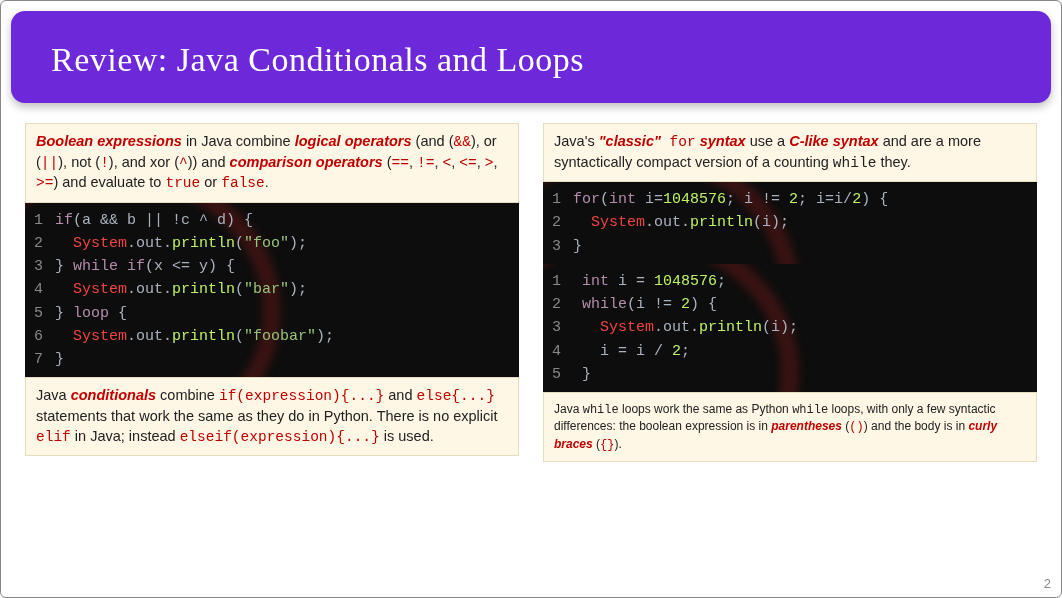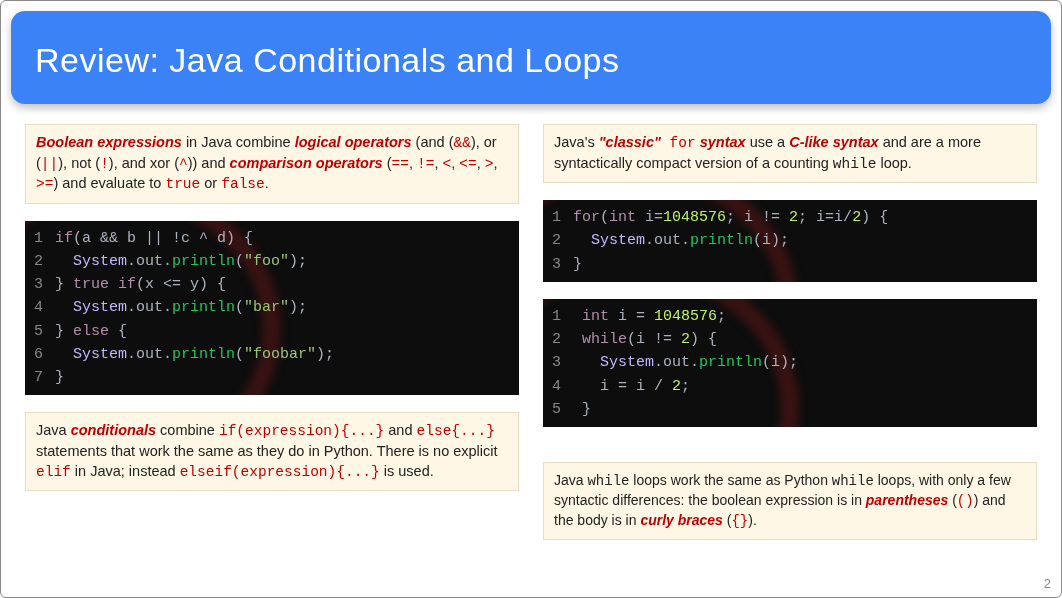--- a/index.html
+++ b/index.html
@@ -13,38 +13,39 @@
   }
   .slide {
     position: absolute;
     inset: 0;
     border: 1px solid #888;
     border-radius: 6px;
     background: #fff;
   }
   .header {
     margin: 10px 10px 0 10px;
-    background: #3b82f6;
+    background: #6d28d9;
     border-radius: 14px;
-    padding: 30px 28px 24px 24px;
+    padding: 30px 28px 24px 40px;
     box-shadow: 0 4px 8px rgba(0,0,0,0.25);
+    font-family: Liberation Serif, serif;
   }
   .header h1 {
     color: #fff;
     font-weight: 400;
     font-size: 34px;
     letter-spacing: 0.5px;
   }
   .body {
     display: flex;
     gap: 24px;
     padding: 20px 24px 0 24px;
     align-items: flex-start;
   }
-  .col { flex: 1; display: flex; flex-direction: column; gap: 17px; }
+  .col { flex: 1; display: flex; flex-direction: column; gap: 0; }
   .textbox {
     background: #fff7e6;
     border: 1px solid #e8dcc0;
     padding: 8px 10px;
     font-size: 14.5px;
     line-height: 1.35;
     color: #222;
   }
   .bi { font-weight: bold; font-style: italic; color: #c00000; }
   .mono { font-family: "Courier New", monospace; color: #c00000; }
@@ -65,22 +66,22 @@
     width:300px;height:260px;
     border:18px solid rgba(140,30,30,0.35);
     border-radius:50%;
     top:-40px; left:-80px;
     filter: blur(4px);
     z-index:0;
   }
   .codebox table { position:relative; z-index:1; border-collapse: collapse; }
   .codebox td.ln { color:#888; width:22px; text-align:right; padding-right:12px; user-select:none; }
   .tok-kw { color:#b48ead; }
-  .tok-cls { color:#c4b5fd; }
-  .tok-fn  { color:#22c55e; }
+  .tok-cls { color:#ef4444; }
+  .tok-fn  { color:#bef264; }
   .tok-str { color:#98c379; }
   .tok-num { color:#bef264; }
   .tok-rest { color:#abb2bf; }
   .pagenum {
     position: absolute;
     right: 10px;
     bottom: 6px;
     color: #888;
     font-size: 13px;
   }
@@ -108,29 +109,29 @@
               <tr>
                 <td class="ln">1</td>
                 <td><span class="tok-kw">if</span><span class="tok-rest">(a &amp;&amp; b || !c ^ d) {</span></td>
               </tr>
           <tr>
                 <td class="ln">2</td>
                 <td>&nbsp;&nbsp;<span class="tok-cls">System</span><span class="tok-rest">.out.</span><span class="tok-fn">println</span><span class="tok-rest">(</span><span class="tok-str">"foo"</span><span class="tok-rest">);</span></td>
               </tr>
           <tr>
                 <td class="ln">3</td>
-                <td><span class="tok-rest">} </span><span class="tok-kw">true if</span><span class="tok-rest">(x &lt;= y) {</span></td>
+                <td><span class="tok-rest">} </span><span class="tok-kw">while if</span><span class="tok-rest">(x &lt;= y) {</span></td>
               </tr>
           <tr>
                 <td class="ln">4</td>
                 <td>&nbsp;&nbsp;<span class="tok-cls">System</span><span class="tok-rest">.out.</span><span class="tok-fn">println</span><span class="tok-rest">(</span><span class="tok-str">"bar"</span><span class="tok-rest">);</span></td>
               </tr>
           <tr>
                 <td class="ln">5</td>
-                <td><span class="tok-rest">} </span><span class="tok-kw">else</span><span class="tok-rest"> {</span></td>
+                <td><span class="tok-rest">} </span><span class="tok-kw">loop</span><span class="tok-rest"> {</span></td>
               </tr>
           <tr>
                 <td class="ln">6</td>
                 <td>&nbsp;&nbsp;<span class="tok-cls">System</span><span class="tok-rest">.out.</span><span class="tok-fn">println</span><span class="tok-rest">(</span><span class="tok-str">"foobar"</span><span class="tok-rest">);</span></td>
               </tr>
           <tr>
                 <td class="ln">7</td>
                 <td><span class="tok-rest">}</span></td>
               </tr>
         </tbody>
@@ -138,21 +139,21 @@
       </div>
 
       <div class="textbox">
         <span>Java </span><span class="bi">conditionals</span><span> combine </span><span class="mono">if(expression){...}</span><span> and </span><span class="mono">else{...}</span><span> statements that work the same as they do in Python. There is no explicit </span><span class="mono">elif</span><span> in Java; instead </span><span class="mono">elseif(expression){...}</span><span> is used.</span>
       </div>
     </div>
 
     <div class="col">
 
       <div class="textbox">
-        <span>Java's </span><span class="bi">"classic"</span><span class="mono"> for</span><span class="bi"> syntax</span><span> use a </span><span class="bi">C-like syntax</span><span> and are a more syntactically compact version of a counting </span><span class="mono-black">while</span><span> loop.</span>
+        <span>Java's </span><span class="bi">"classic"</span><span class="mono"> for</span><span class="bi"> syntax</span><span> use a </span><span class="bi">C-like syntax</span><span> and are a more syntactically compact version of a counting </span><span class="mono-black">while</span><span> they.</span>
       </div>
 
       <div class="codebox">
         <table>
           <tbody>
               <tr>
                 <td class="ln">1</td>
                 <td><span class="tok-kw">for</span><span class="tok-rest">(</span><span class="tok-kw">int</span><span class="tok-rest"> i=</span><span class="tok-num">1048576</span><span class="tok-rest">; i != </span><span class="tok-num">2</span><span class="tok-rest">; i=i/</span><span class="tok-num">2</span><span class="tok-rest">) {</span></td>
               </tr>
           <tr>
@@ -187,21 +188,21 @@
                 <td>&nbsp;&nbsp;&nbsp;<span class="tok-rest">i = i / </span><span class="tok-num">2</span><span class="tok-rest">;</span></td>
               </tr>
           <tr>
                 <td class="ln">5</td>
                 <td>&nbsp;<span class="tok-rest">}</span></td>
               </tr>
         </tbody>
           </table>
       </div>
 
-      <div class="textbox" style="font-size:14px;margin-top:18px;">
+      <div class="textbox" style="font-size:12px;">
         <span>Java </span><span class="mono-black">while</span><span> loops work the same as Python </span><span class="mono-black">while</span><span> loops, with only a few syntactic differences: the boolean expression is in </span><span class="bi">parentheses</span><span> (</span><span class="mono">()</span><span>) and the body is in </span><span class="bi">curly braces</span><span> (</span><span class="mono">{}</span><span>).</span>
       </div>
 
     </div>
   </div>
 
   <div class="pagenum">2</div>
 </div>
 
 </body></html>

